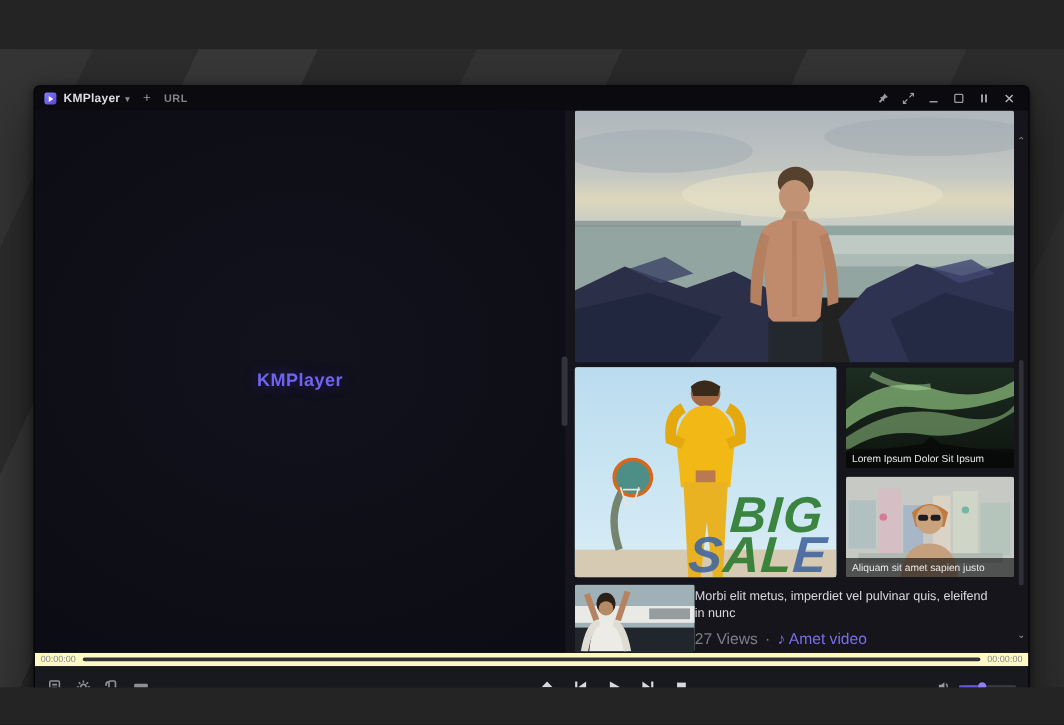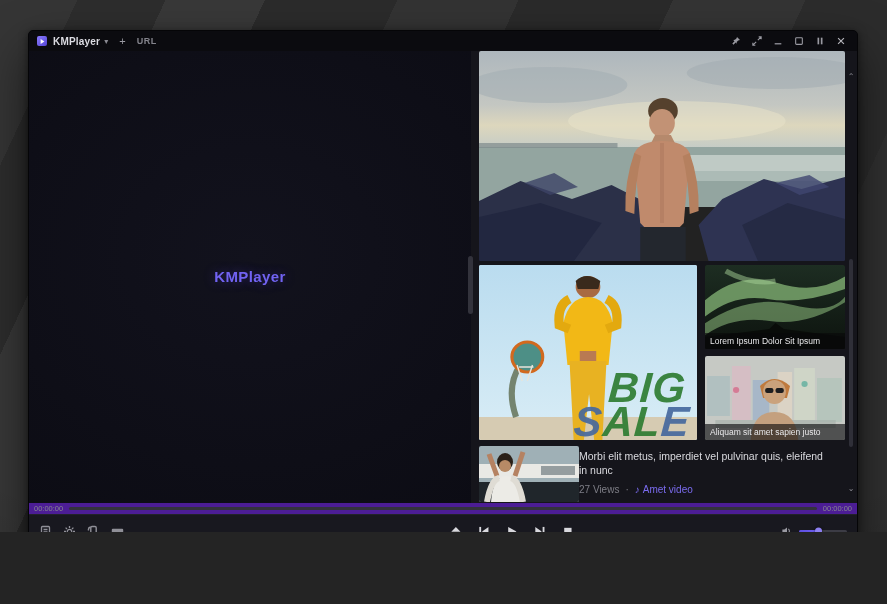--- a/index.html
+++ b/index.html
@@ -3,20 +3,21 @@
 <meta charset="utf-8">
 <style>
   html,body{margin:0;padding:0;background:#242424;}
   *{box-sizing:border-box;font-family:"Liberation Sans",sans-serif;}
   .stage{position:relative;width:887px;height:532px;overflow:hidden;
     background:
       linear-gradient(115deg,
         #353535 0 70px, #2d2d2d 70px 150px, #383838 150px 240px,
         #2b2b2b 240px 360px, #333333 360px 470px, #2a2a2a 470px 610px,
         #343434 610px 730px, #2c2c2c 730px 860px, #303030 860px 1100px);
+    margin-top: 41px;
   }
   .stage::after{content:"";position:absolute;inset:0;pointer-events:none;
     background:radial-gradient(140% 120% at 50% 40%, transparent 55%, rgba(0,0,0,.28) 100%);}
   
   .window{position:absolute;left:28px;top:30px;width:830px;height:518px;
     background:#0c0c11;border-radius:5px;overflow:hidden;z-index:3;
     box-shadow:0 22px 48px rgba(0,0,0,.55), 0 2px 8px rgba(0,0,0,.5);
     display:flex;flex-direction:column;border:1px solid #050507;}
   
   .titlebar{height:20px;flex:0 0 auto;background:#0b0b0f;display:flex;align-items:center;
@@ -55,31 +56,31 @@
   .ad-line2{font-size:42px;}
   .c-green{color:#2e7c31;} .c-blue{color:#46699e;}
   .side-col{width:140px;flex:0 0 auto;display:flex;flex-direction:column;gap:7px;}
   .thumb{flex:1 1 auto;position:relative;border-radius:2px;overflow:hidden;background:#111;}
   .thumb-caption{position:absolute;left:0;right:0;bottom:0;background:rgba(8,8,10,.62);
     color:#e8e8ea;font-size:8.5px;padding:3px 5px;white-space:nowrap;overflow:hidden;}
   .list-item{margin-top:6px;height:58px;flex:0 0 auto;display:flex;align-items:flex-start;}
   .li-thumb{width:100px;height:56px;flex:0 0 auto;border-radius:2px;overflow:hidden;background:#1a2228;}
   .li-body{flex:1;min-width:0;padding-top:3px;}
   .li-title{color:#d9d9de;font-size:10.5px;line-height:1.35;max-width:250px;}
-  .li-meta{margin-top:7px;font-size:10px;color:#7e7e86;display:flex;align-items:flex-end;gap:6px;}
+  .li-meta{margin-top:7px;font-size:13px;color:#7e7e86;display:flex;align-items:flex-end;gap:6px;}
   .li-link{color:#7b6cf0;display:flex;align-items:center;gap:3px;}
   
   .scrollbar{position:absolute;top:2px;bottom:2px;right:2px;width:8px;}
   .sb-chevron{position:absolute;left:0;width:8px;height:10px;color:#8d8d95;font-size:8px;
     display:flex;align-items:center;justify-content:center;}
   .sb-up{top:18px;} .sb-down{bottom:8px;}
   .sb-thumb{position:absolute;left:2px;width:4px;top:46%;height:42%;border-radius:2px;background:#2f2f38;}
   
   .bottom-group{flex:0 0 auto;}
-  .seekrow{height:11px;background:#4c1d95;display:flex;align-items:center;gap:6px;
+  .seekrow{height:11px;background:#fef9c3;display:flex;align-items:center;gap:6px;
     padding:0 5px;font-size:7.5px;color:#86868e;}
   .seek-track{flex:1;height:3px;border-radius:2px;background:#33333b;position:relative;}
   .controlbar{height:33px;background:#18181f;border-top:1px solid #22222a;position:relative;
     display:flex;align-items:center;padding:0 10px;}
   .cb-left{display:flex;align-items:center;gap:11px;color:#8f8f97;}
   .cb-left svg{width:13px;height:13px;}
   .cb-center{position:absolute;left:50%;top:0;bottom:0;transform:translateX(6%);
     display:flex;align-items:center;gap:17px;color:#d8d8dd;}
   .cb-center svg{width:11px;height:11px;}
   .cb-right{margin-left:auto;display:flex;align-items:center;gap:6px;color:#9a9aa2;}

